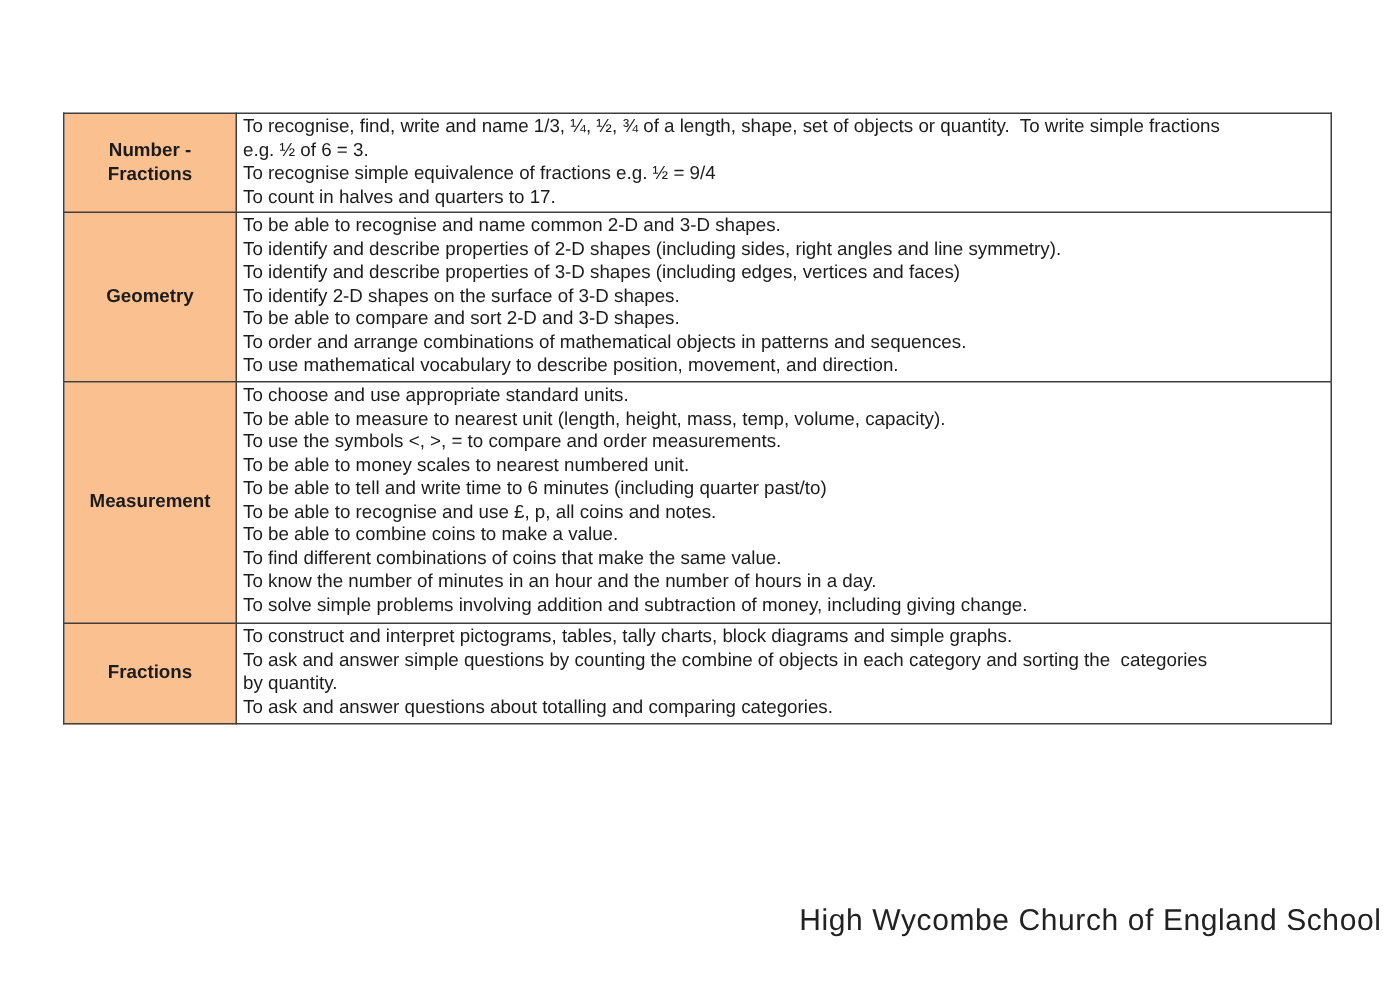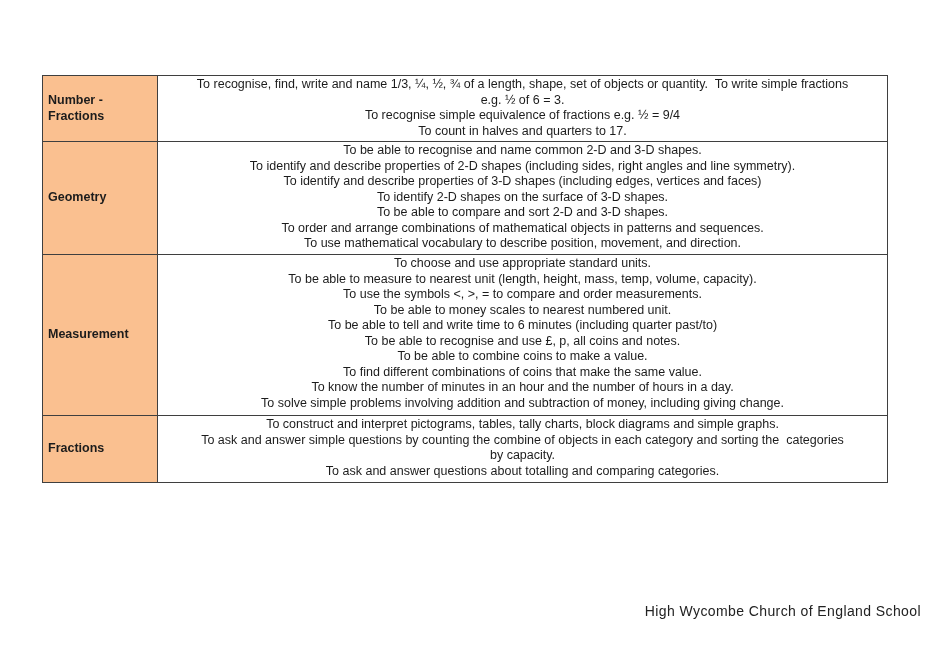--- a/index.html
+++ b/index.html
@@ -29,39 +29,39 @@
     border: 1px solid #3f3f3f;
     font-size: 12.5px;
     line-height: 15.5px;
   }
   td.row-header {
     width: 115px;
     background: #FAC090;
     font-weight: bold;
     vertical-align: middle;
     padding: 2px 5px;
+    text-align: center;
   }
   td.row-content {
     background: #ffffff;
     vertical-align: top;
     padding: 1px 4px 2px 4px;
   }
   td.row-content .line {
     white-space: pre-wrap;
-    text-align: center;
   }
   tr.r0 { height: 65px; }
   tr.r1 { height: 113px; }
   tr.r2 { height: 161px; }
   tr.r3 { height: 67px; }
   .footer {
     position: absolute;
     right: 9px;
     top: 603px;
-    font-size: 14px;
+    font-size: 20px;
     letter-spacing: 0.4px;
     color: #222222;
   }
 </style>
 </head>
 <body>
 
 <div class="page">
   <table class="curriculum-table">
     <tbody>
@@ -99,20 +99,20 @@
             <div class="line">To find different combinations of coins that make the same value.</div>
             <div class="line">To know the number of minutes in an hour and the number of hours in a day.</div>
             <div class="line">To solve simple problems involving addition and subtraction of money, including giving change.</div>
           </td>
   </tr>
         <tr class="r3">
     <td class="row-header">Fractions</td>
     <td class="row-content">
             <div class="line">To construct and interpret pictograms, tables, tally charts, block diagrams and simple graphs.</div>
             <div class="line">To ask and answer simple questions by counting the combine of objects in each category and sorting the  categories</div>
-            <div class="line">by capacity.</div>
+            <div class="line">by quantity.</div>
             <div class="line">To ask and answer questions about totalling and comparing categories.</div>
           </td>
   </tr>
       </tbody>
   </table>
   <div class="footer">High Wycombe Church of England School</div>
 </div>
 
 </body></html>

